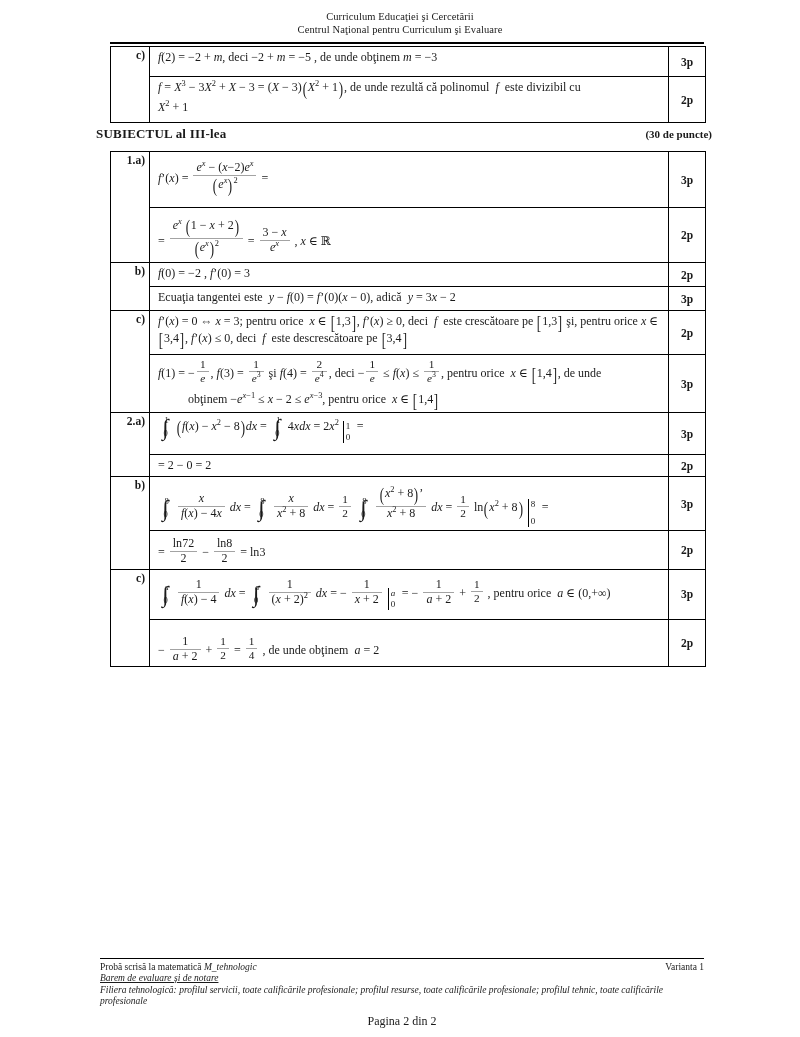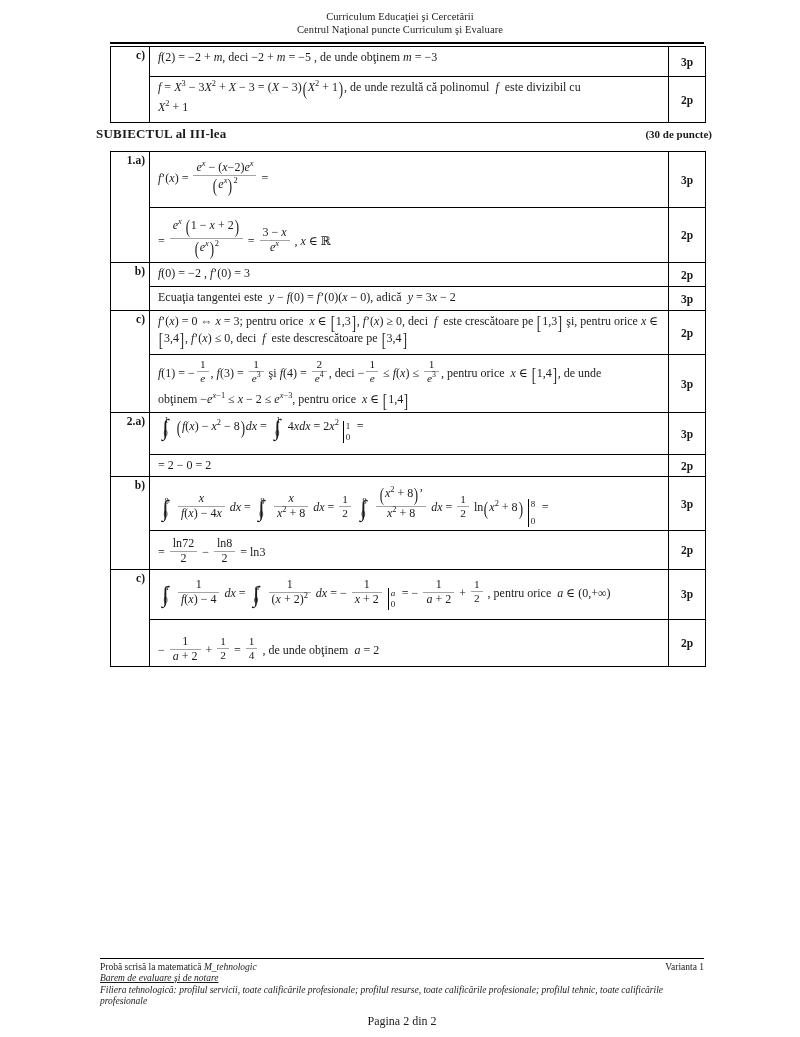--- a/index.html
+++ b/index.html
@@ -220,21 +220,21 @@
     font-size: 12px;
   }
 </style>
 </head>
 <body>
 
 <div class="page">
 
   <div class="doc-header">
     <div>Curriculum Educaţiei şi Cercetării</div>
-    <div>Centrul Naţional puncte Curriculum şi Evaluare</div>
+    <div>Centrul Naţional pentru Curriculum şi Evaluare</div>
   </div>
   <div class="header-rule"></div>
 
   <table class="barem" style="left:110px; width:596px; top:46px;">
     <tbody>
         <tr>
       <td class="col-label" rowspan="2">c)</td>
       <td class="col-body" style="height:26px;">
         <span class="mline">
           <i>f</i><span class="brk">(</span>2<span class="brk">)</span> = −2 + <i>m</i>, deci −2 + <i>m</i> = −5 , de unde obţinem <i>m</i> = −3
@@ -323,21 +323,21 @@
     </tr>
     <tr>
       <td class="col-body" style="height:50px;">
         <span class="mline">
           <i>f</i><span class="brk">(</span>1<span class="brk">)</span> = −<span class="frac small"><span class="num">1</span><span class="den"><i>e</i></span></span>,
           <i>f</i><span class="brk">(</span>3<span class="brk">)</span> = <span class="frac small"><span class="num">1</span><span class="den"><i>e</i><sup>3</sup></span></span> şi
           <i>f</i><span class="brk">(</span>4<span class="brk">)</span> = <span class="frac small"><span class="num">2</span><span class="den"><i>e</i><sup>4</sup></span></span>, deci
           −<span class="frac small"><span class="num">1</span><span class="den"><i>e</i></span></span> ≤ <i>f</i><span class="brk">(</span><i>x</i><span class="brk">)</span> ≤
           <span class="frac small"><span class="num">1</span><span class="den"><i>e</i><sup>3</sup></span></span>, pentru orice&nbsp; <i>x</i> ∈ <span class="bigp">[</span>1,4<span class="bigp">]</span>, de unde
         </span>
-        <span class="mline" style="padding-top:6px;">
+        <span class="mline" style="padding-top:6px;margin-left:30px;">
           obţinem −<i>e</i><sup><i>x</i>−1</sup> ≤ <i>x</i> − 2 ≤ <i>e</i><sup><i>x</i>−3</sup>, pentru orice&nbsp; <i>x</i> ∈ <span class="bigp">[</span>1,4<span class="bigp">]</span>
         </span>
       </td>
       <td class="col-pts">3p</td>
     </tr>
 
     <tr>
       <td class="col-label" rowspan="2">2.a)</td>
       <td class="col-body" style="height:38px;">
         <span class="mline" style="padding-top:5px;">

